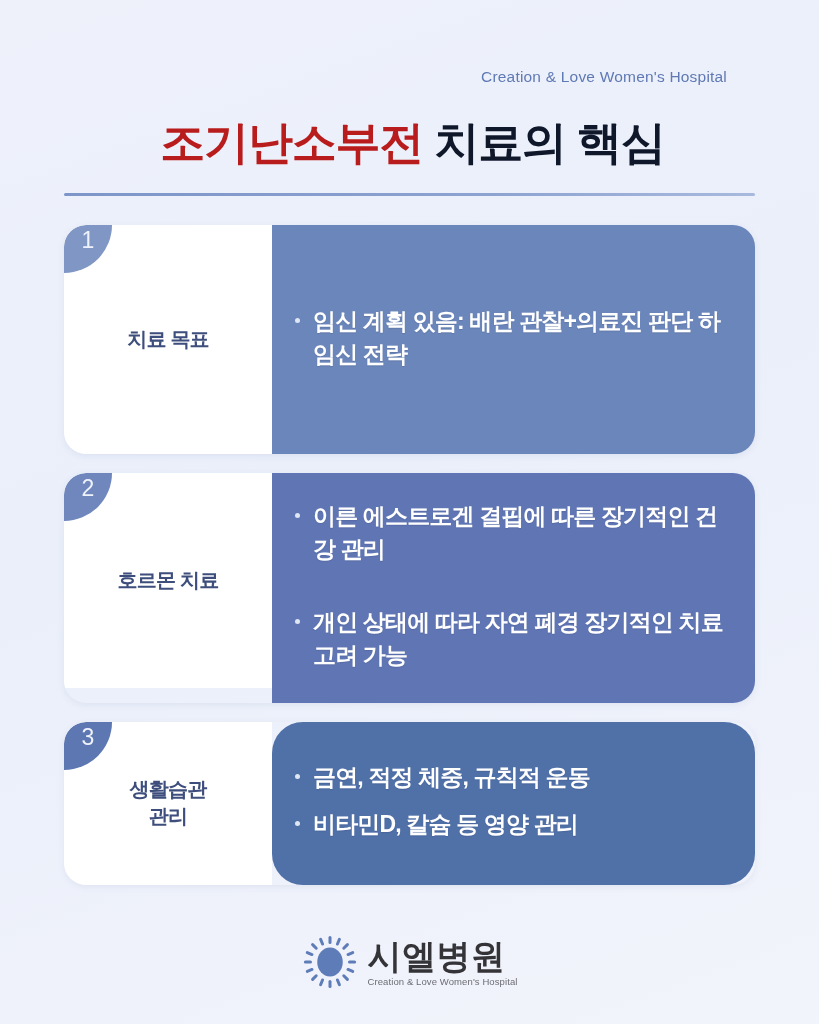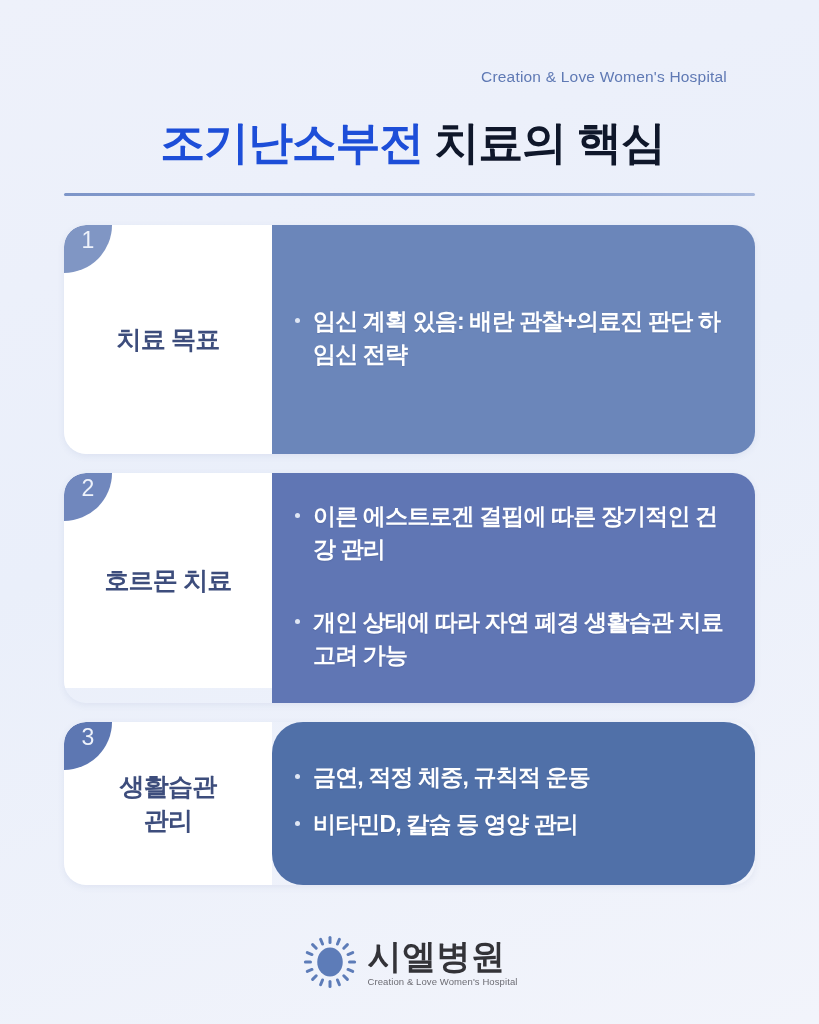--- a/index.html
+++ b/index.html
@@ -43,21 +43,21 @@
   .title {
     font-size: 45px;
     font-weight: 700;
     letter-spacing: -1.2px;
     line-height: 1.2;
     white-space: nowrap;
     text-align: center;
     margin: 0;
     padding-left: 6px;
   }
-  .title .t-dark { color: #1d4ed8; text-align: center; }
+  .title .t-dark { color: #b91c1c; text-align: center; }
   .title .t-blue { color: #0f172a; }
 
   .title-rule {
     position: absolute;
     top: 193px;
     left: 64px;
     right: 64px;
     height: 3px;
     background: linear-gradient(90deg, #7d95c8 0%, #8ca2d0 60%, #a8b9dd 100%);
     border-radius: 2px;
@@ -109,21 +109,21 @@
     font-size: 23px;
     font-weight: 400;
     line-height: 1;
   }
   .badge.b1 { background: #8096c4; }
   .badge.b2 { background: #7087bd; }
   .badge.b3 { background: #5d77b2; }
 
   .card-label {
     text-align: center;
-    font-size: 25px;
+    font-size: 20px;
     font-weight: 700;
     line-height: 1.38;
     color: #3d4d7c;
     letter-spacing: -0.8px;
   }
 
   .card-right {
     flex: 1;
     padding: 20px 26px 24px 22px;
     box-sizing: border-box;
@@ -245,21 +245,21 @@
       <div class="card-left">
         <div class="badge b2" style="background: rgb(112, 135, 189);">
           <span>2</span>
         </div>
         <div class="card-label">
           <div>호르몬 치료</div>
         </div>
       </div>
       <div class="card-right c2" style="background: rgb(96, 118, 180);">
         <span class="bullet">이른 에스트로겐 결핍에 따른 장기적인 건강 관리</span>
-        <span class="bullet">개인 상태에 따라 자연 폐경 생활습관 치료 고려 가능</span>
+        <span class="bullet">개인 상태에 따라 자연 폐경 장기적인 치료 고려 가능</span>
       </div>
     </div>
 
     <div class="card card-3">
       <div class="card-left">
         <div class="badge b3" style="background: rgb(93, 119, 178);">
           <span>3</span>
         </div>
         <div class="card-label">
           <div>생활습관</div>

